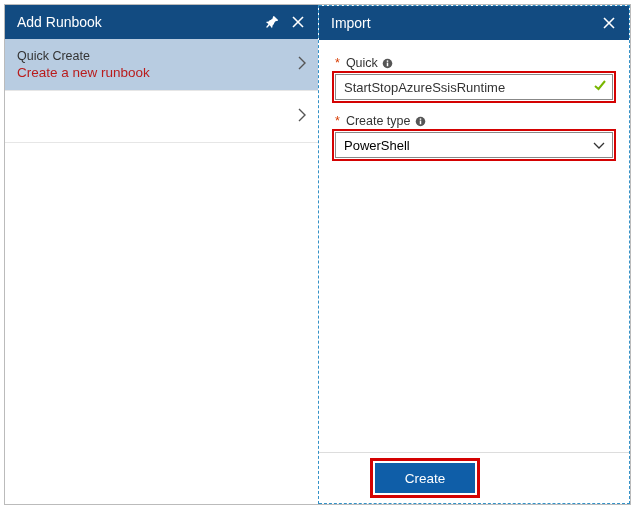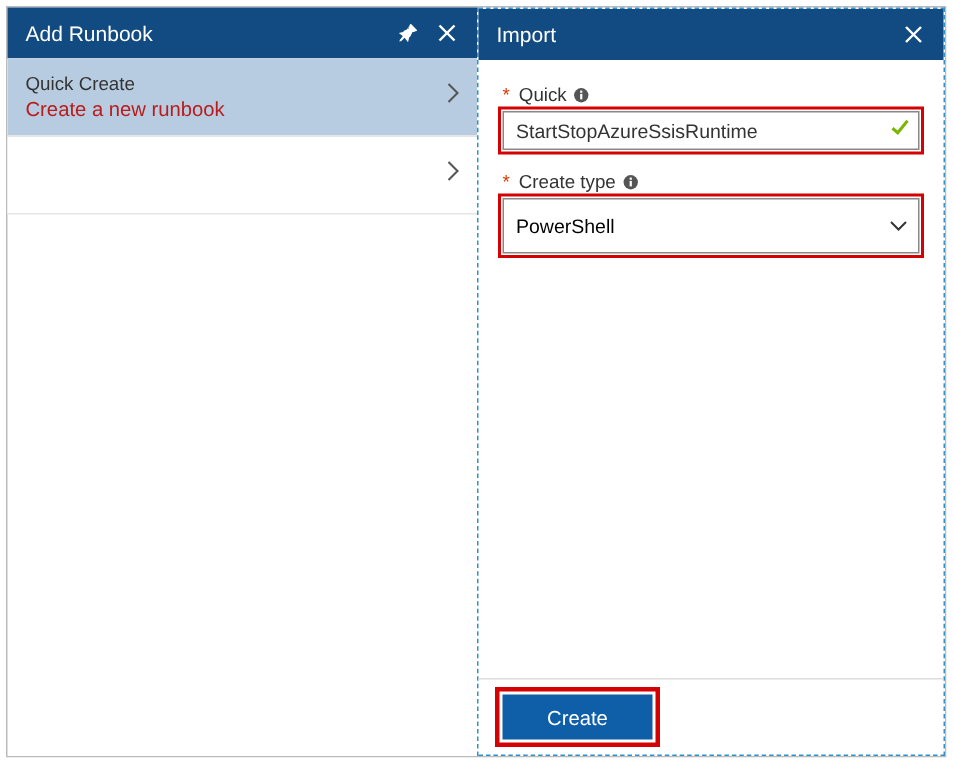--- a/index.html
+++ b/index.html
@@ -24,25 +24,25 @@
   .field { margin-bottom: 14px; }
   .field-lbl { font-size: 12.5px; color: #333; display: flex; align-items: center; gap: 4px; margin-bottom: 4px; }
   .req { color: #d83b01; margin-right: 2px; }
   .info-ic { width: 12px; height: 12px; display: inline-flex; align-items: center; justify-content: center; }
   .txt-input { width: 100%; height: 26px; border: 1px solid #888; font-size: 13px; padding: 0 26px 0 8px; color: #333; position: relative; }
   .input-wrap { position: relative; }
   .input-wrap.hl { outline: 2px solid #d40202; outline-offset: 1px; }
   .check-ic { position: absolute; right: 6px; top: 50%; transform: translateY(-50%); color: #78b600; }
   .select-wrap { position: relative; }
   .select-wrap.hl { outline: 2px solid #d40202; outline-offset: 1px; }
-  .select-box { width: 100%; height: 37px; border: 1px solid #888; font-size: 13px; padding: 0 26px 0 8px; background: #fff; display: flex; align-items: center; cursor: pointer; }
+  .select-box { width: 100%; height: 26px; border: 1px solid #888; font-size: 13px; padding: 0 26px 0 8px; background: #fff; display: flex; align-items: center; cursor: pointer; }
   .select-chev { position: absolute; right: 8px; top: 50%; transform: translateY(-50%); color: #333; }
   .textarea { width: 100%; height: 54px; border: 1px solid #888; resize: none; font-size: 13px; padding: 4px 8px; font-family: inherit; }
   .footer { border-top: 1px solid #ddd; padding: 10px 16px; }
-  .btn { background: #0f5ea8; color: #fff; height: 30px; width: 100px; border: none; font-size: 13.5px; cursor: pointer; outline: 3px solid #d40202; outline-offset: 2px; }
+  .btn { background: #0f5ea8; color: #fff; height: 30px; width: 100px; border: none; font-size: 13.5px; cursor: pointer; outline: 3px solid #d40202; outline-offset: 2px; margin-left: 40px; }
 </style>
 </head>
 <body>
 
 <div class="app">
 
   <div class="panel panel-left">
     <div class="hdr">
       <span class="hdr-title">Add Runbook</span>
       <div class="hdr-icons">

